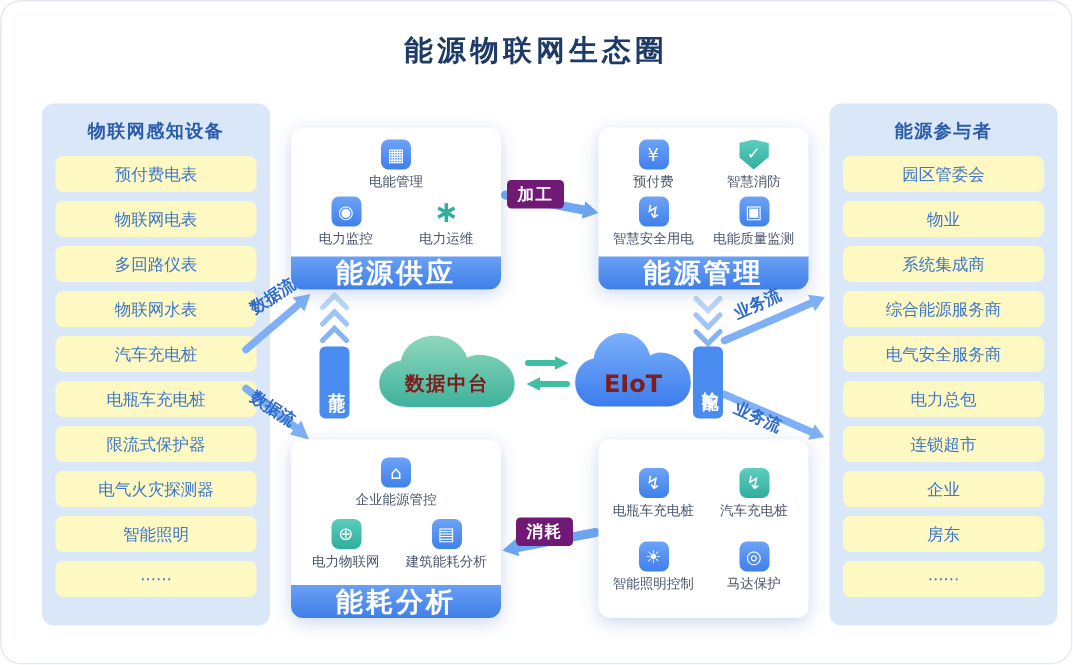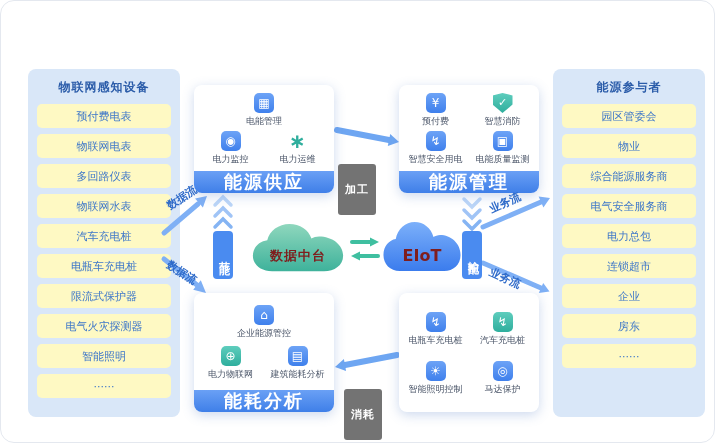--- a/index.html
+++ b/index.html
@@ -55,49 +55,51 @@
   .flow-label { position:absolute; font-size:11px; font-weight:bold; color:#2f6bc9;
                 white-space:nowrap; transform-origin:left center; }
   .rot-n33 { transform:rotate(-33deg); }
   .rot-p33 { transform:rotate(33deg); }
   .rot-n24 { transform:rotate(-24deg); }
   .rot-p24 { transform:rotate(24deg); }
   .vpill { position:absolute; width:20px; height:48px; background:#4a8bf0;
            border-radius:4px; color:#fff; font-size:11px; font-weight:bold;
            writing-mode:vertical-rl; text-orientation:upright;
            display:flex; align-items:center; justify-content:center; letter-spacing:3px; }
-  .hpill { position:absolute; background:#737373; border-radius:3px; color:#fff;
-           font-size:11px; font-weight:bold; padding:18px 7px; letter-spacing:1px;margin-top:44px; }
+  .hpill { position:absolute; background:#701a75; border-radius:3px; color:#fff;
+           font-size:11px; font-weight:bold; padding:2px 7px; letter-spacing:1px; }
 
   .overlay { position:absolute; inset:0; width:715px; height:443px; pointer-events:none; }
 </style>
 </head>
 <body>
 
 <div class="stage">
 
+  <div class="title">能源物联网生态圈</div>
 
   <div class="panel left">
     <div class="panel-title">物联网感知设备</div>
     <div class="pill">预付费电表</div>
     <div class="pill">物联网电表</div>
     <div class="pill">多回路仪表</div>
     <div class="pill">物联网水表</div>
     <div class="pill">汽车充电桩</div>
     <div class="pill">电瓶车充电桩</div>
     <div class="pill">限流式保护器</div>
     <div class="pill">电气火灾探测器</div>
     <div class="pill">智能照明</div>
     <div class="pill">······</div>
   </div>
 
   <div class="panel right">
     <div class="panel-title">能源参与者</div>
     <div class="pill">园区管委会</div>
     <div class="pill">物业</div>
+    <div class="pill">系统集成商</div>
     <div class="pill">综合能源服务商</div>
     <div class="pill">电气安全服务商</div>
     <div class="pill">电力总包</div>
     <div class="pill">连锁超市</div>
     <div class="pill">企业</div>
     <div class="pill">房东</div>
     <div class="pill">······</div>
   </div>
 
   <svg class="overlay" viewBox="0 0 715 443" aria-hidden="true">

